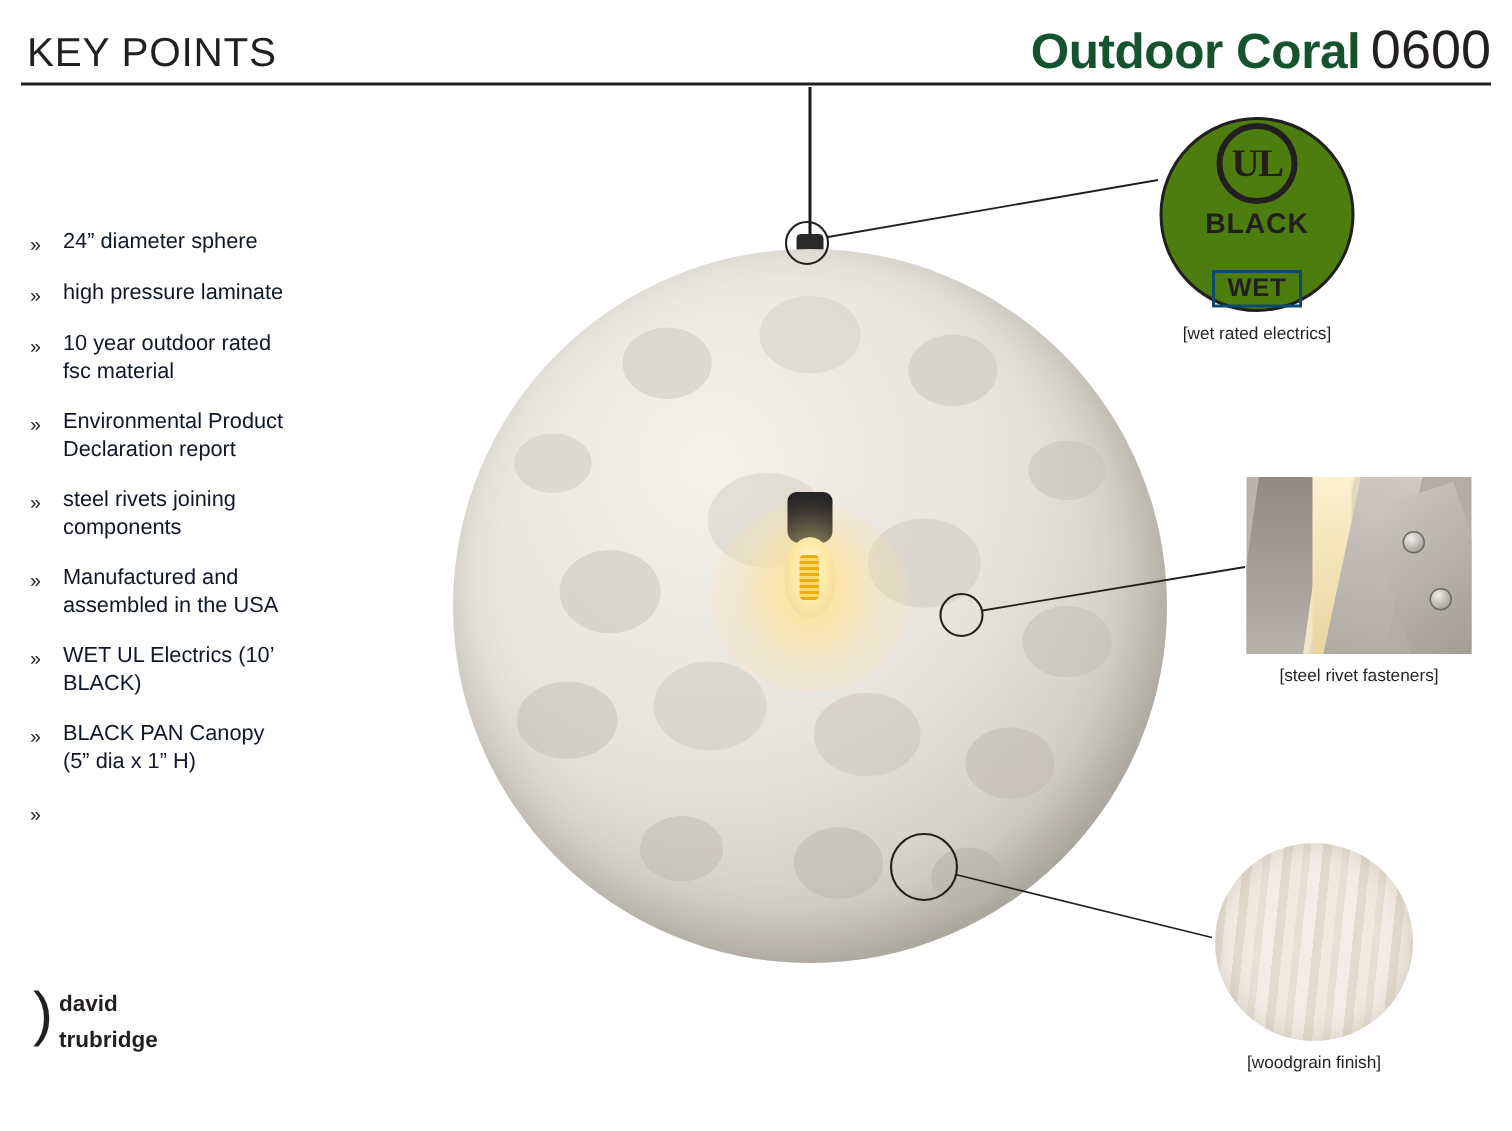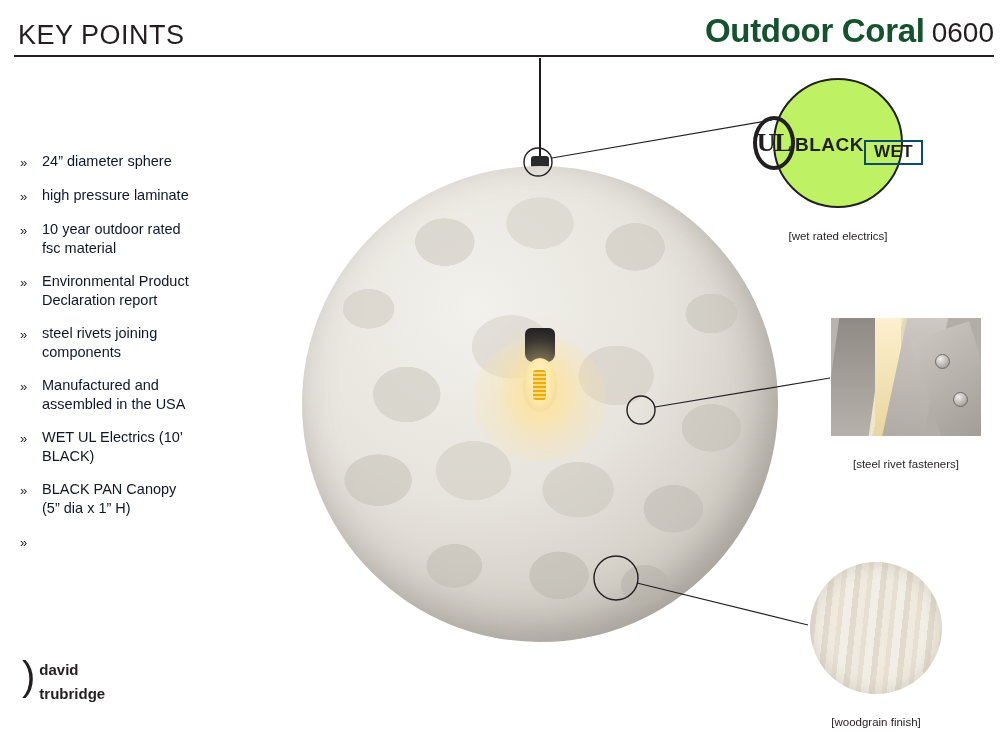--- a/index.html
+++ b/index.html
@@ -36,21 +36,21 @@
     text-align: right;
     white-space: nowrap;
   }
   .product-title .name {
     font-size: 33px;
     font-weight: bold;
     color: #14532d;
     letter-spacing: -0.3px;
   }
   .product-title .code {
-    font-size: 28px;
+    font-size: 36px;
     font-weight: 400;
     color: #231f20;
     margin-left: 7px;
   }
   .header-rule {
     position: absolute;
     left: 14px;
     top: 55px;
     width: 980px;
     height: 2px;
@@ -223,30 +223,31 @@
   }
 
   
   .callout {
     position: absolute;
   }
   .callout-caption {
     font-size: 11.5px;
     color: #231f20;
     text-align: center;
-    margin-top: 22px;
+    margin-top: 9px;
   }
 
   .ul-badge {
     width: 130px;
     height: 130px;
     border-radius: 50%;
     border: 2px solid #231f20;
-    background: #bef264;
+    background: #4d7c0f;
     display: flex;
+    flex-direction: column;
     align-items: center;
     justify-content: center;
     box-sizing: border-box;
   }
   .ul-mark {
     width: 54px;
     height: 54px;
     border-radius: 50%;
     border: 4px solid #231f20;
     display: flex;

